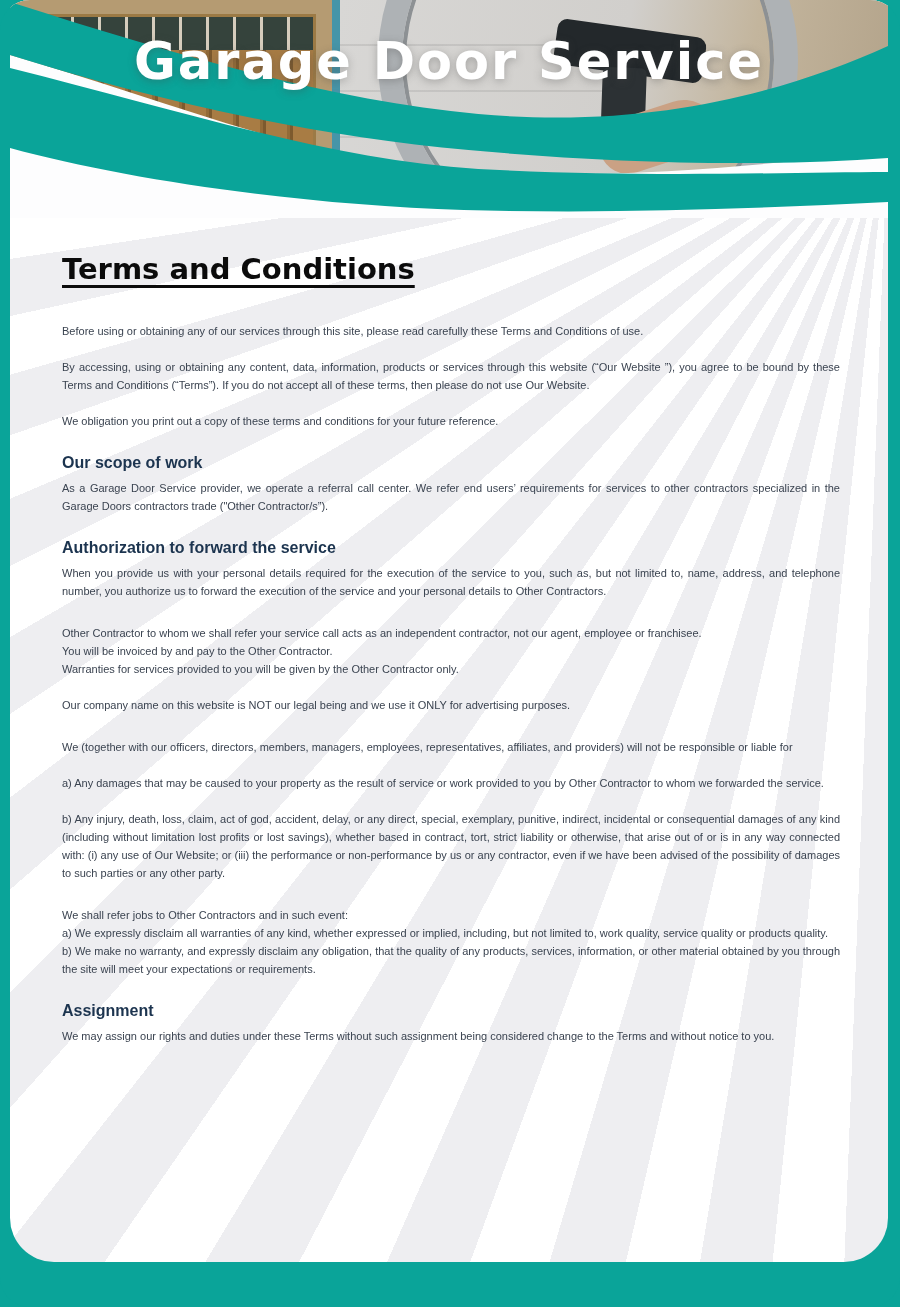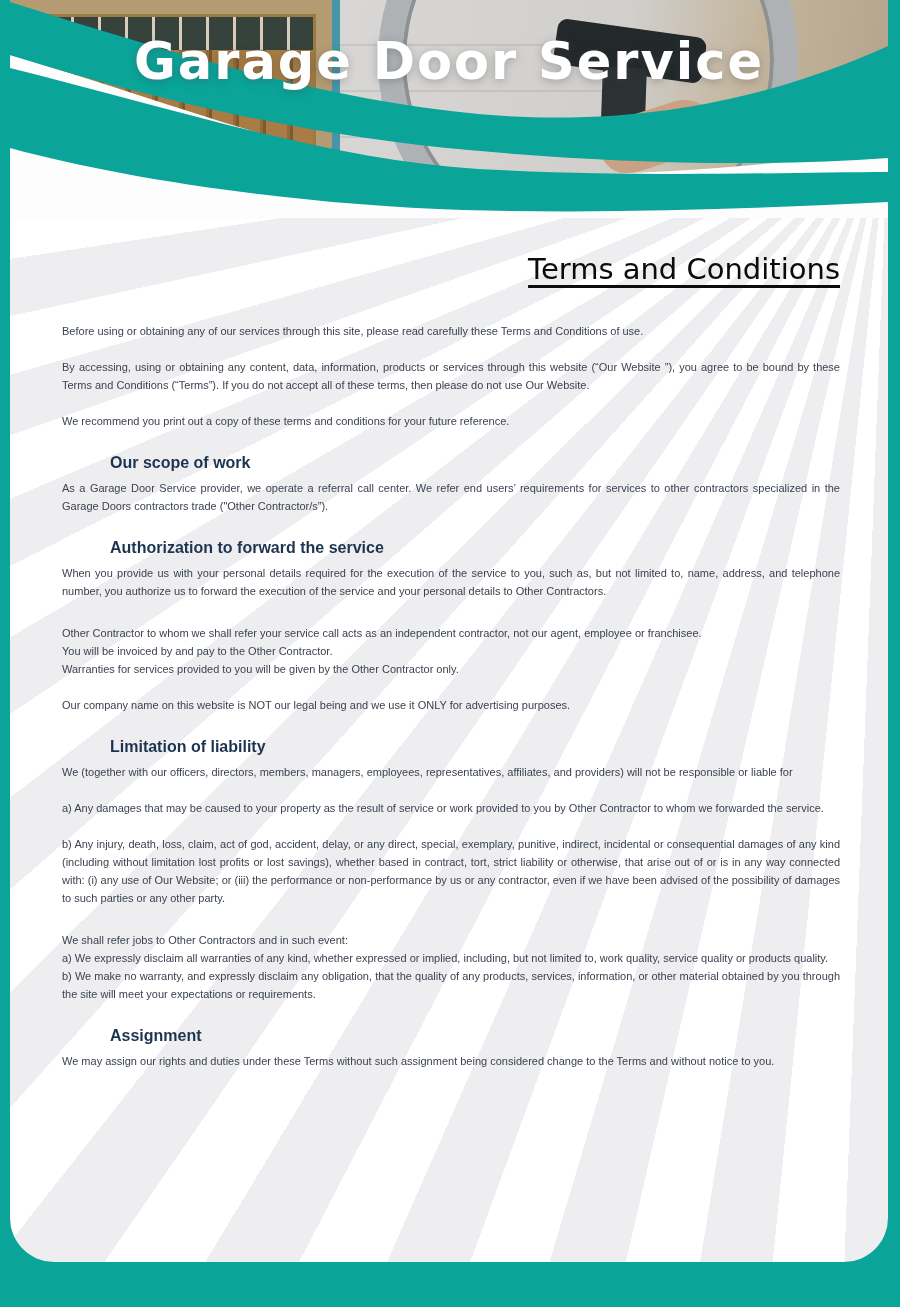--- a/index.html
+++ b/index.html
@@ -3,21 +3,21 @@
 <meta charset="utf-8">
 <style>
   * { margin:0; padding:0; box-sizing:border-box; }
   html,body { width:900px; }
   body {
     font-family: "Liberation Sans", sans-serif;
     background:#0aa499;
   }
   .page {
     position:relative; width:900px; height:1307px;
-    background:#0aa499; overflow:hidden;
+    background:#0aa499; overflow:hidden;border-radius:30px;
   }
   .frame {
     position:absolute; left:10px; top:0; width:878px; height:1262px;
     background:
       repeating-conic-gradient(from 175deg at 100% 10%,
         #ffffff 0deg 3.6deg, #eeeef1 3.6deg 7.2deg);
     border-radius:0 0 44px 44px;
     overflow:hidden;
   }
   
@@ -69,36 +69,35 @@
   .brand-title {
     position:absolute; left:0; right:0; top:32px; z-index:4;
     text-align:center;
     font-family:"DejaVu Sans", sans-serif;
     font-weight:bold; font-size:51px; letter-spacing:2px;
     color:#ffffff; text-shadow:0 2px 8px rgba(70,70,70,0.35);
   }
   
   .content { position:relative; padding:34px 48px 0 52px; }
   .page-heading {
-    text-align:right;
+    text-align:left;
     font-family:"DejaVu Sans", sans-serif;
-    font-size:29px; font-weight:normal; color:#0b0b0b;
+    font-size:29px; font-weight:bold; color:#0b0b0b;
     text-decoration:underline; text-decoration-thickness:3px; text-underline-offset:6px;
     margin-bottom:36px;
   }
   .para {
     font-size:11px; line-height:18px; color:#3a4350;
     text-align:justify; white-space:pre-line;
     margin-bottom:18px;
   }
   .section { margin-top:24px; }
   .section-heading {
     font-size:16px; font-weight:bold; color:#1c344f;
     margin-bottom:7px;
-    margin-left:48px;
   }
 </style>
 </head>
 <body>
 
 <div class="page">
   <div class="frame">
 
     <header class="hero">
       <div class="photo photo-left">
@@ -121,41 +120,40 @@
       </svg>
 
       <h1 class="brand-title">Garage Door Service</h1>
     </header>
 
     <main class="content">
       <h2 class="page-heading">Terms and Conditions</h2>
 
       <p class="para">Before using or obtaining any of our services through this site, please read carefully these Terms and Conditions of use.</p>
       <p class="para">By accessing, using or obtaining any content, data, information, products or services through this website (“Our Website ”), you agree to be bound by these Terms and Conditions (“Terms”). If you do not accept all of these terms, then please do not use Our Website.</p>
-      <p class="para">We recommend you print out a copy of these terms and conditions for your future reference.</p>
+      <p class="para">We obligation you print out a copy of these terms and conditions for your future reference.</p>
 
       <section class="section">
         <h3 class="section-heading">Our scope of work</h3>
         <p class="para">As a Garage Door Service provider, we operate a referral call center. We refer end users’ requirements for services to other contractors specialized in the Garage Doors contractors trade ("Other Contractor/s”).</p>
       </section>
 
       <section class="section">
         <h3 class="section-heading">Authorization to forward the service</h3>
         <p class="para">When you provide us with your personal details required for the execution of the service to you, such as, but not limited to, name, address, and telephone number, you authorize us to forward the execution of the service and your personal details to Other Contractors.</p>
       </section>
 
       <section class="section">
         <p class="para">Other Contractor to whom we shall refer your service call acts as an independent contractor, not our agent, employee or franchisee.
 You will be invoiced by and pay to the Other Contractor.
 Warranties for services provided to you will be given by the Other Contractor only.</p>
         <p class="para">Our company name on this website is NOT our legal being and we use it ONLY for advertising purposes.</p>
       </section>
 
       <section class="section">
-        <h3 class="section-heading">Limitation of liability</h3>
         <p class="para">We (together with our officers, directors, members, managers, employees, representatives, affiliates, and providers) will not be responsible or liable for</p>
         <p class="para">a) Any damages that may be caused to your property as the result of service or work provided to you by Other Contractor to whom we forwarded the service.</p>
         <p class="para">b) Any injury, death, loss, claim, act of god, accident, delay, or any direct, special, exemplary, punitive, indirect, incidental or consequential damages of any kind (including without limitation lost profits or lost savings), whether based in contract, tort, strict liability or otherwise, that arise out of or is in any way connected with: (i) any use of Our Website; or (iii) the performance or non-performance by us or any contractor, even if we have been advised of the possibility of damages to such parties or any other party.</p>
       </section>
 
       <section class="section">
         <p class="para">We shall refer jobs to Other Contractors and in such event:
 a) We expressly disclaim all warranties of any kind, whether expressed or implied, including, but not limited to, work quality, service quality or products quality.
 b) We make no warranty, and expressly disclaim any obligation, that the quality of any products, services, information, or other material obtained by you through the site will meet your expectations or requirements.</p>
       </section>

